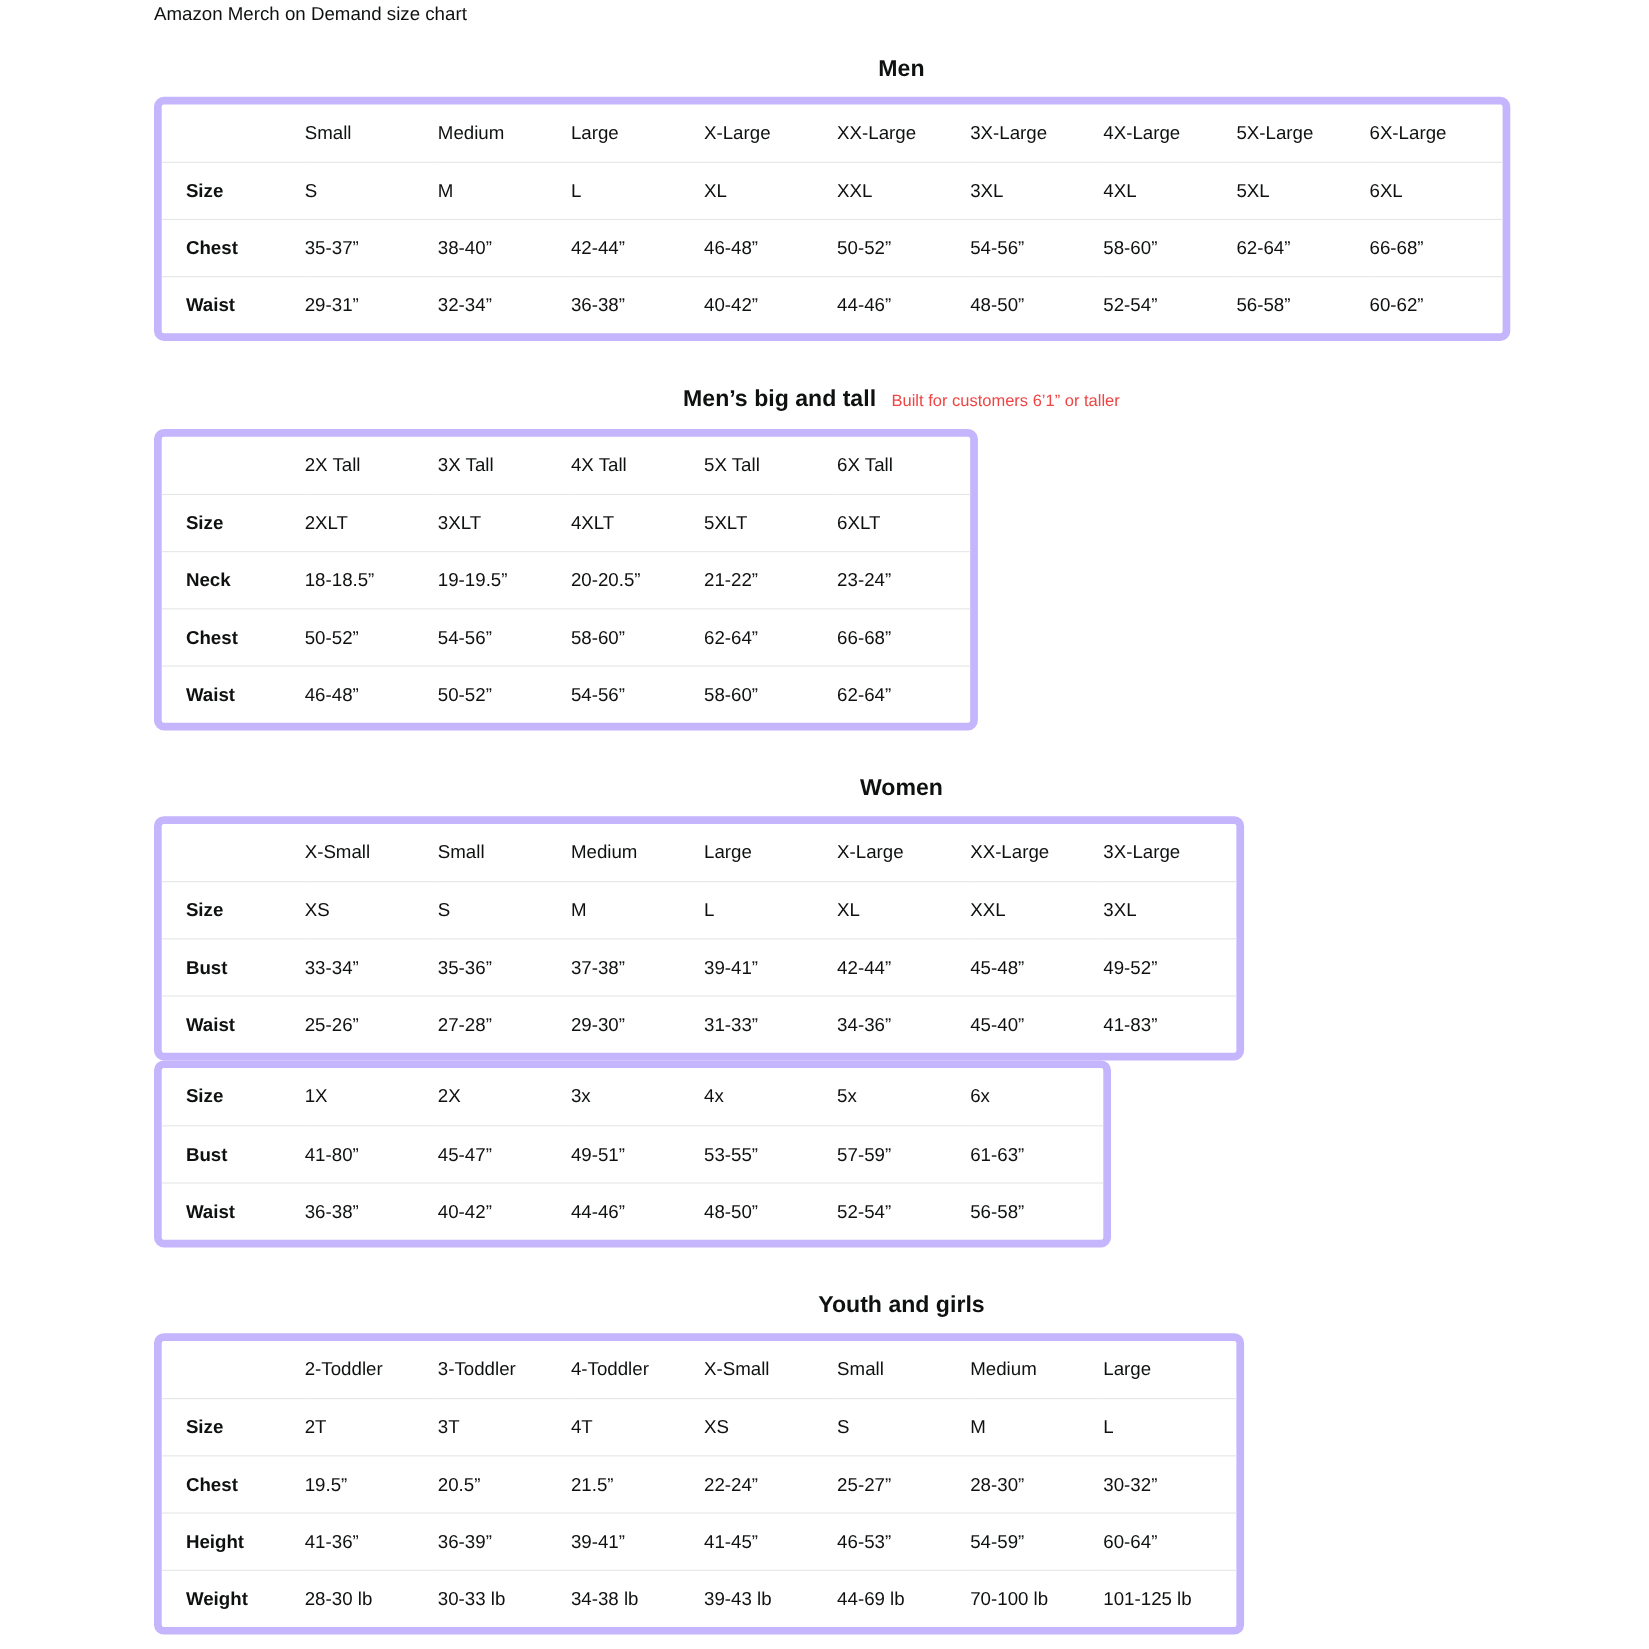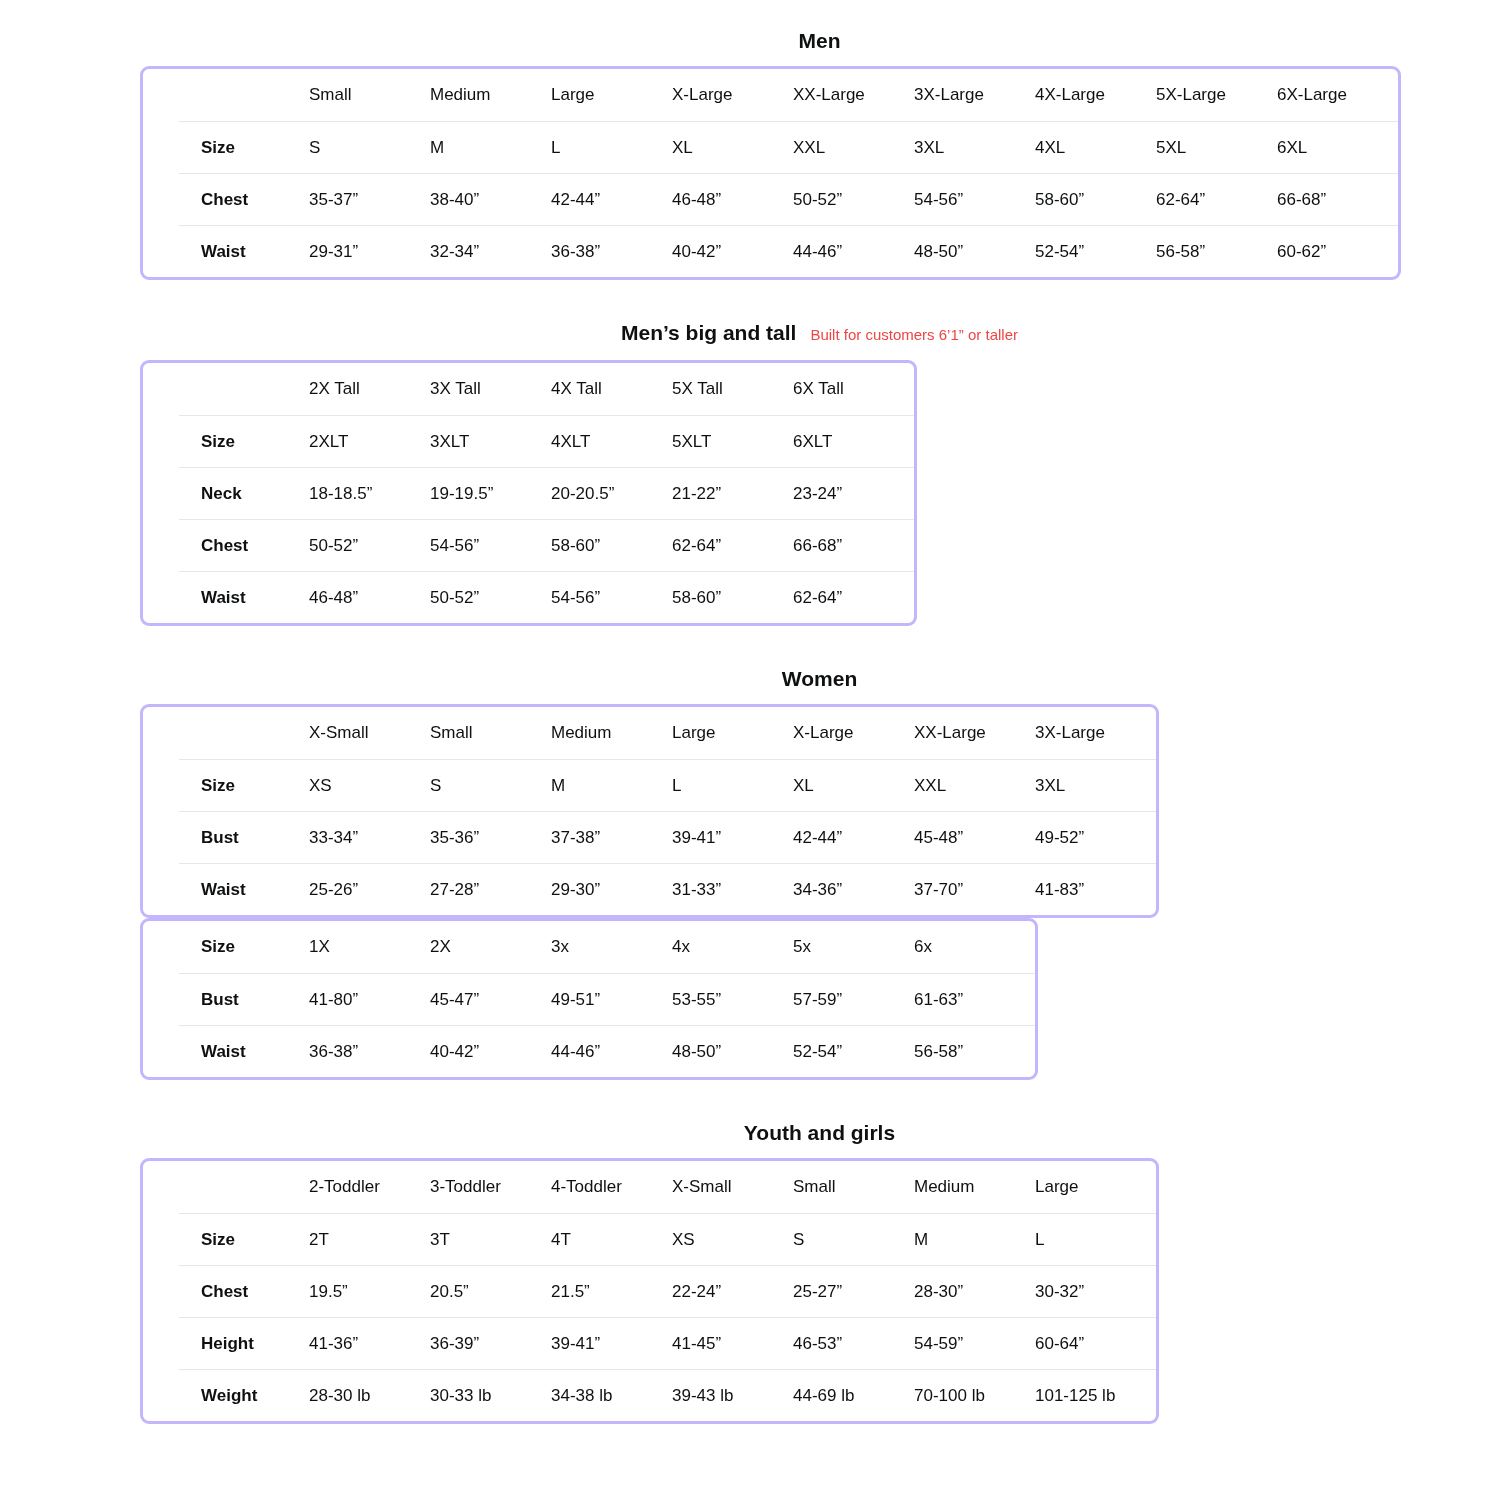--- a/index.html
+++ b/index.html
@@ -28,24 +28,23 @@
   #sections .size-section:first-child .section-heading { margin-top: 26px; }
   .section-subtitle {
     font-size: 15px;
     font-weight: 400;
     margin-left: 14px;
     color: #ef4444;
   }
   table.size-table {
     border-collapse: separate;
     border-spacing: 0;
-    border: 3px solid #c4b5fd;
+    border: 7px solid #c4b5fd;
     border-radius: 9px;
     table-layout: fixed;
-    padding-left: 36px;
   }
   col.label-col { width: 130px; }
   col.data-col  { width: 121px; }
   .size-table th, .size-table td {
     height: 52px;
     padding: 0;
     text-align: left;
     vertical-align: middle;
     font-size: 17px;
     font-weight: 400;
@@ -59,20 +58,21 @@
   .size-table .corner-cell { padding-left: 22px; }
   .size-table tr.bordered th,
   .size-table tr.bordered td {
     border-top: 1px solid #E4E7E7;
   }
 </style>
 </head>
 <body>
 
 <div class="page">
+  <div class="page-title">Amazon Merch on Demand size chart</div>
   <div id="sections">
       <section class="size-section">
         <h2 class="section-heading"><span>Men</span></h2>
         <table class="size-table">
           <colgroup>
             <col class="label-col">
             <col class="data-col">
             <col class="data-col">
             <col class="data-col">
             <col class="data-col">
@@ -239,21 +239,21 @@
               <td class="cell">45-48”</td>
               <td class="cell">49-52”</td>
             </tr>
             <tr class="data-row bordered">
               <th class="row-label">Waist</th>
               <td class="cell">25-26”</td>
               <td class="cell">27-28”</td>
               <td class="cell">29-30”</td>
               <td class="cell">31-33”</td>
               <td class="cell">34-36”</td>
-              <td class="cell">37-70”</td>
+              <td class="cell">45-40”</td>
               <td class="cell">41-83”</td>
             </tr>
           </tbody>
         </table>
       </section>
       <section class="size-section">
         <table class="size-table">
           <colgroup>
             <col class="label-col">
             <col class="data-col">

